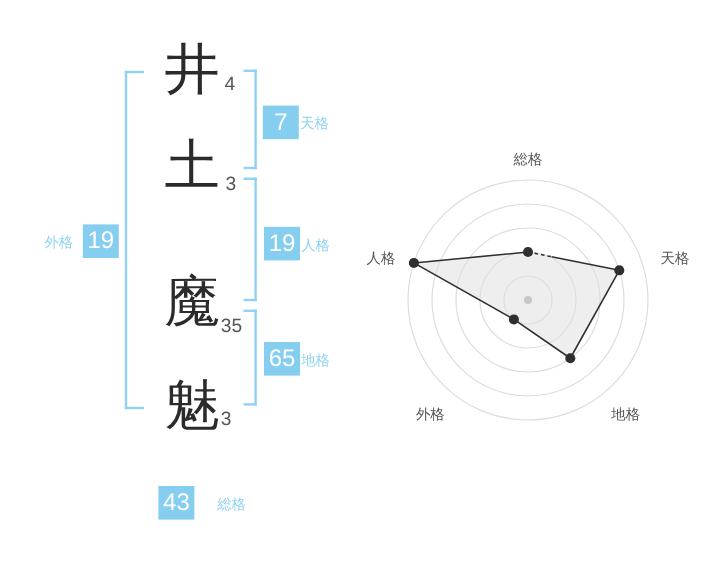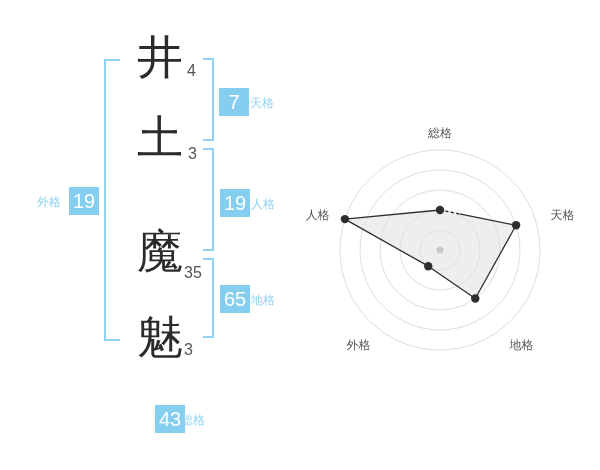--- a/index.html
+++ b/index.html
@@ -48,21 +48,21 @@
 
   <div class="badge" style="left:219px;top:88px">7</div>
   <span class="kaku-label" style="left:250px;top:97px">天格</span>
 
   <div class="badge" style="left:220px;top:189px">19</div>
   <span class="kaku-label" style="left:251px;top:198px">人格</span>
 
   <div class="badge" style="left:220px;top:285px">65</div>
   <span class="kaku-label" style="left:251px;top:294px">地格</span>
 
-  <div class="badge" style="left:155px;top:405px">43</div>
+  <div class="badge" style="left:132px;top:405px">43</div>
   <span class="kaku-label" style="left:181px;top:414px">総格</span>
 
   <div id="radar-wrap">
     <svg id="radar-svg" width="310" height="290" viewBox="0 0 310 290">
         <circle cx="150" cy="160" r="20" fill="none" stroke="#dddddd" stroke-width="1"></circle>
         <circle cx="150" cy="160" r="40" fill="none" stroke="#dddddd" stroke-width="1"></circle>
         <circle cx="150" cy="160" r="60" fill="none" stroke="#dddddd" stroke-width="1"></circle>
         <circle cx="150" cy="160" r="80" fill="none" stroke="#dddddd" stroke-width="1"></circle>
         <circle cx="150" cy="160" r="100" fill="none" stroke="#dddddd" stroke-width="1"></circle>
         <polygon points="150,120 226.0845213036123,135.27864045000422 185.2671151375484,208.54101966249686 138.24429495415055,176.18033988749895 54.89434837048465,129.09830056250522" fill="#e0e0e0" fill-opacity="0.55" stroke="none"></polygon>

